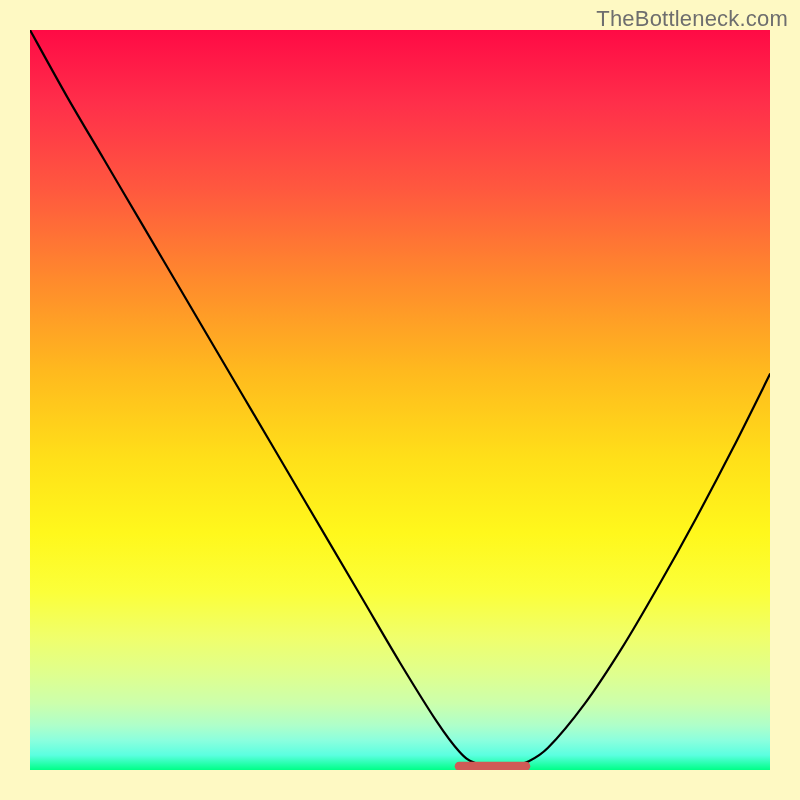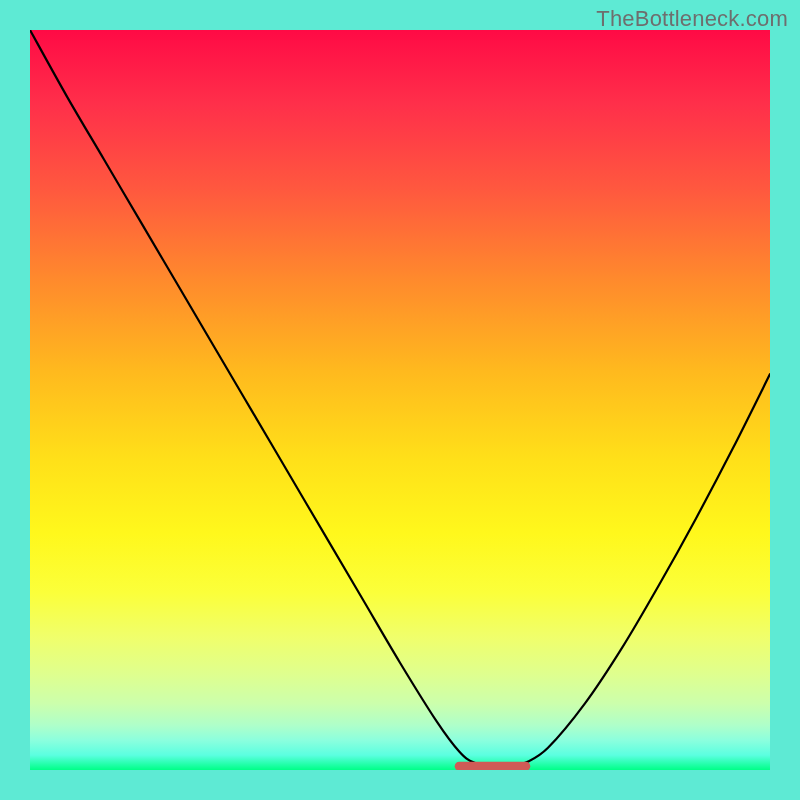--- a/index.html
+++ b/index.html
@@ -1,21 +1,21 @@
 <!DOCTYPE html>
 <html><head>
 <meta charset="utf-8">
 <style>
   * { margin: 0; padding: 0; box-sizing: border-box; }
   html, body { width: 800px; height: 800px; overflow: hidden; background: #000; }
   .container {
     position: relative;
     width: 800px;
     height: 800px;
-    background: #5eead4;
+    background: #fef9c3;
     padding-left: 29px;
   }
   .watermark {
     position: absolute;
     top: 6px;
     right: 12px;
     font-family: Arial, sans-serif;
     font-size: 22px;
     color: #6e6e6e;
     letter-spacing: 0.2px;

